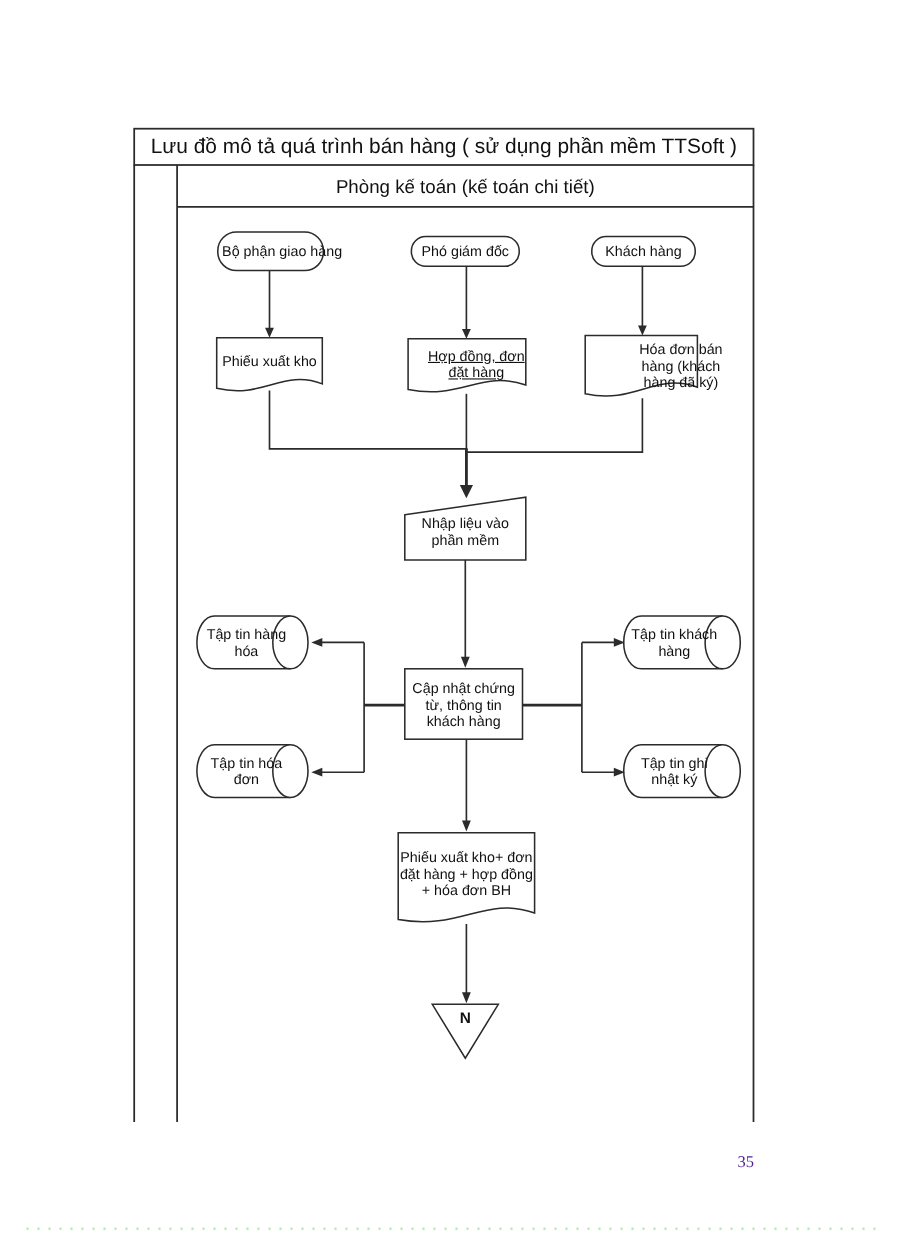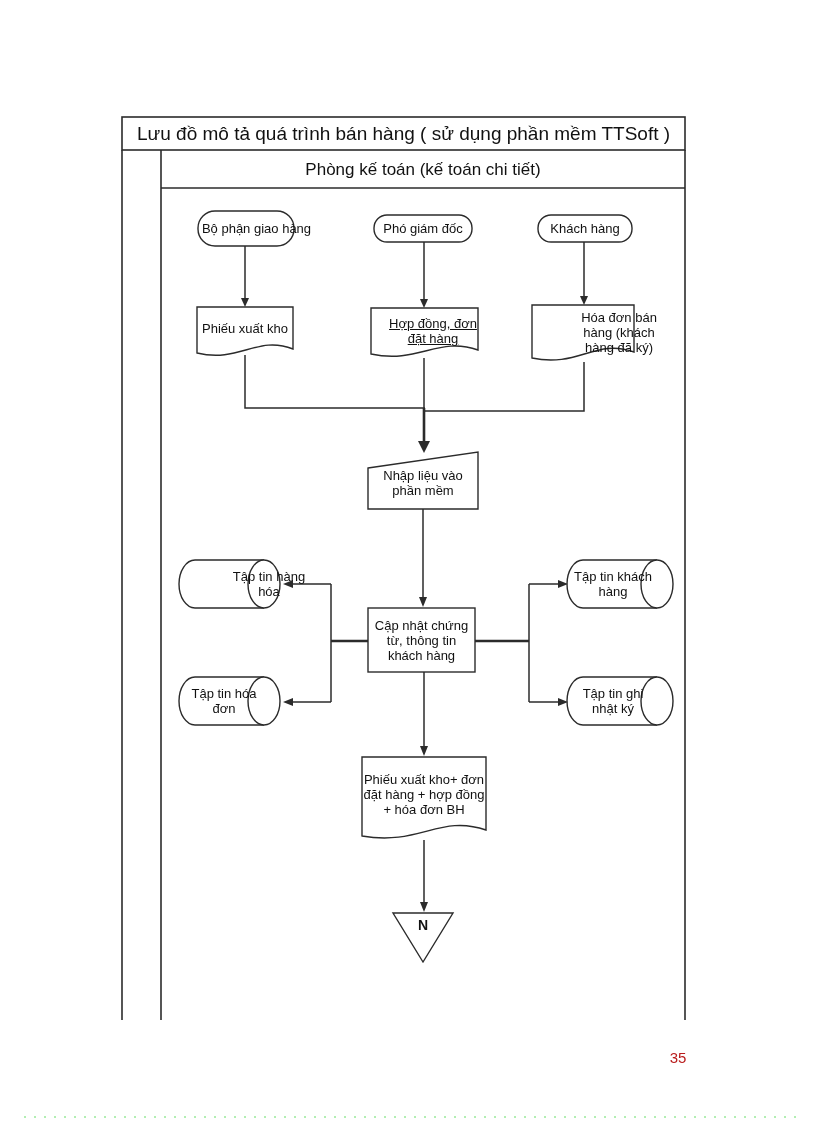--- a/index.html
+++ b/index.html
@@ -15,21 +15,21 @@
     position:absolute;
     display:flex;align-items:center;justify-content:center;
     text-align:center;
     color:#111;
     font-size:13px;line-height:15px;
     white-space:normal;
   }
   .title-label{font-size:19px;line-height:33px;letter-spacing:0px;}
   .lane-label{font-size:17px;}
   .n-label{font-size:14px;font-weight:bold;}
-  .pagenum{font-family:Liberation Sans, sans-serif;font-size:15px;color:#b91c1c;}
+  .pagenum{font-family:Liberation Serif, serif;font-size:15px;color:#4c1d95;}
 </style>
 </head>
 <body>
 
 <div class="page">
 
   <svg class="diagram" width="816" height="1123" viewBox="0 0 816 1123">
     <g stroke="#2b2b2b" fill="none" stroke-width="1.6">
 
       <rect x="122" y="117" width="563" height="33"></rect>
@@ -116,21 +116,21 @@
   <div class="label" style="left:538px;top:215px;width:94px;height:27px;">Khách hàng</div>
 
   <div class="label" style="left:197px;top:307px;width:96px;height:42px;">Phiếu xuất kho</div>
   <div class="label" style="left:383px;top:308px;width:100px;height:46px;text-decoration:underline;">Hợp đồng, đơn đặt hàng</div>
   <div class="label" style="left:532px;top:306px;width:94px;height:52px;margin-left:40px;">Hóa đơn bán hàng (khách hàng đã ký)</div>
 
   <div class="label" style="left:368px;top:458px;width:110px;height:50px;">Nhập liệu vào phần mềm</div>
 
   <div class="label" style="left:368px;top:608px;width:107px;height:64px;">Cập nhật chứng từ, thông tin khách hàng</div>
 
-  <div class="label" style="left:179px;top:560px;width:90px;height:48px;padding-left:45px;">Tập tin hàng hóa</div>
+  <div class="label" style="left:179px;top:560px;width:90px;height:48px;">Tập tin hàng hóa</div>
   <div class="label" style="left:572px;top:560px;width:82px;height:48px;">Tập tin khách hàng</div>
   <div class="label" style="left:179px;top:677px;width:90px;height:48px;">Tập tin hóa đơn</div>
   <div class="label" style="left:362px;top:757px;width:124px;height:74px;">Phiếu xuất kho+ đơn đặt hàng + hợp đồng + hóa đơn BH</div>
 
   <div class="label" style="left:572px;top:677px;width:82px;height:48px;">Tập tin ghi nhật ký</div>
 
   <div class="label n-label" style="left:403px;top:914px;width:40px;height:22px;">N</div>
 
   <div class="label pagenum" style="left:658px;top:1046px;width:40px;height:22px;">35</div>
 

